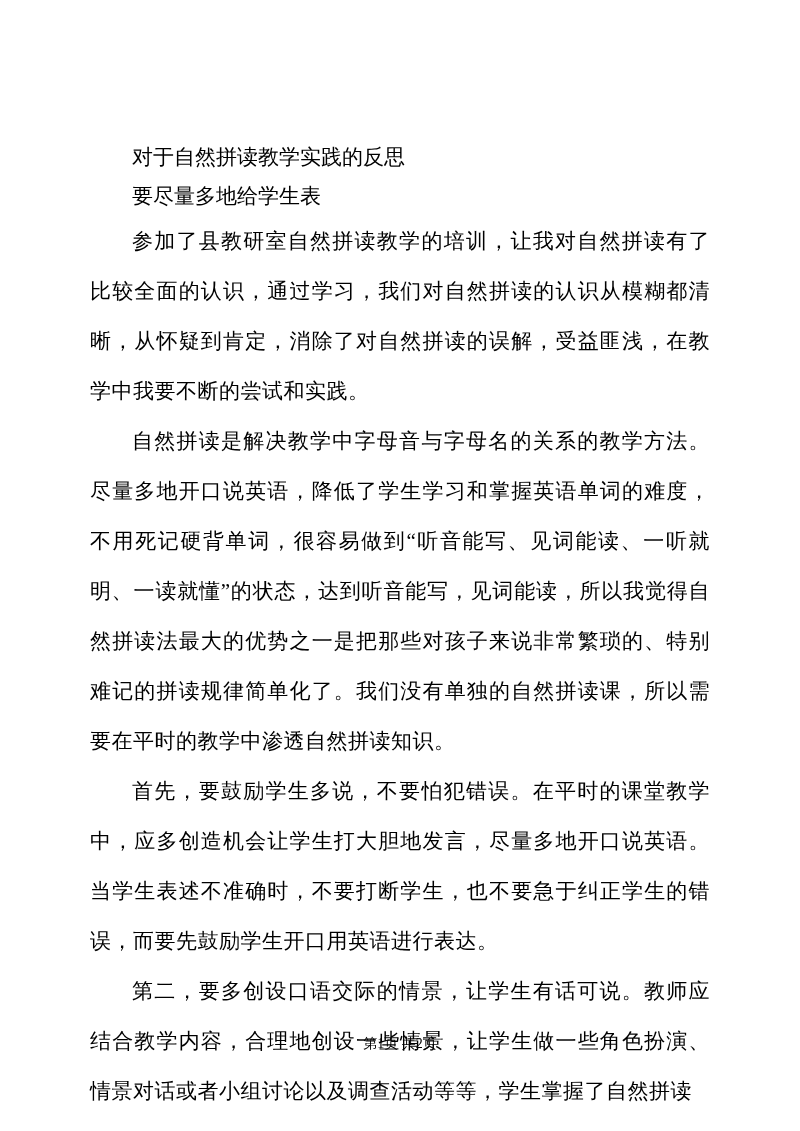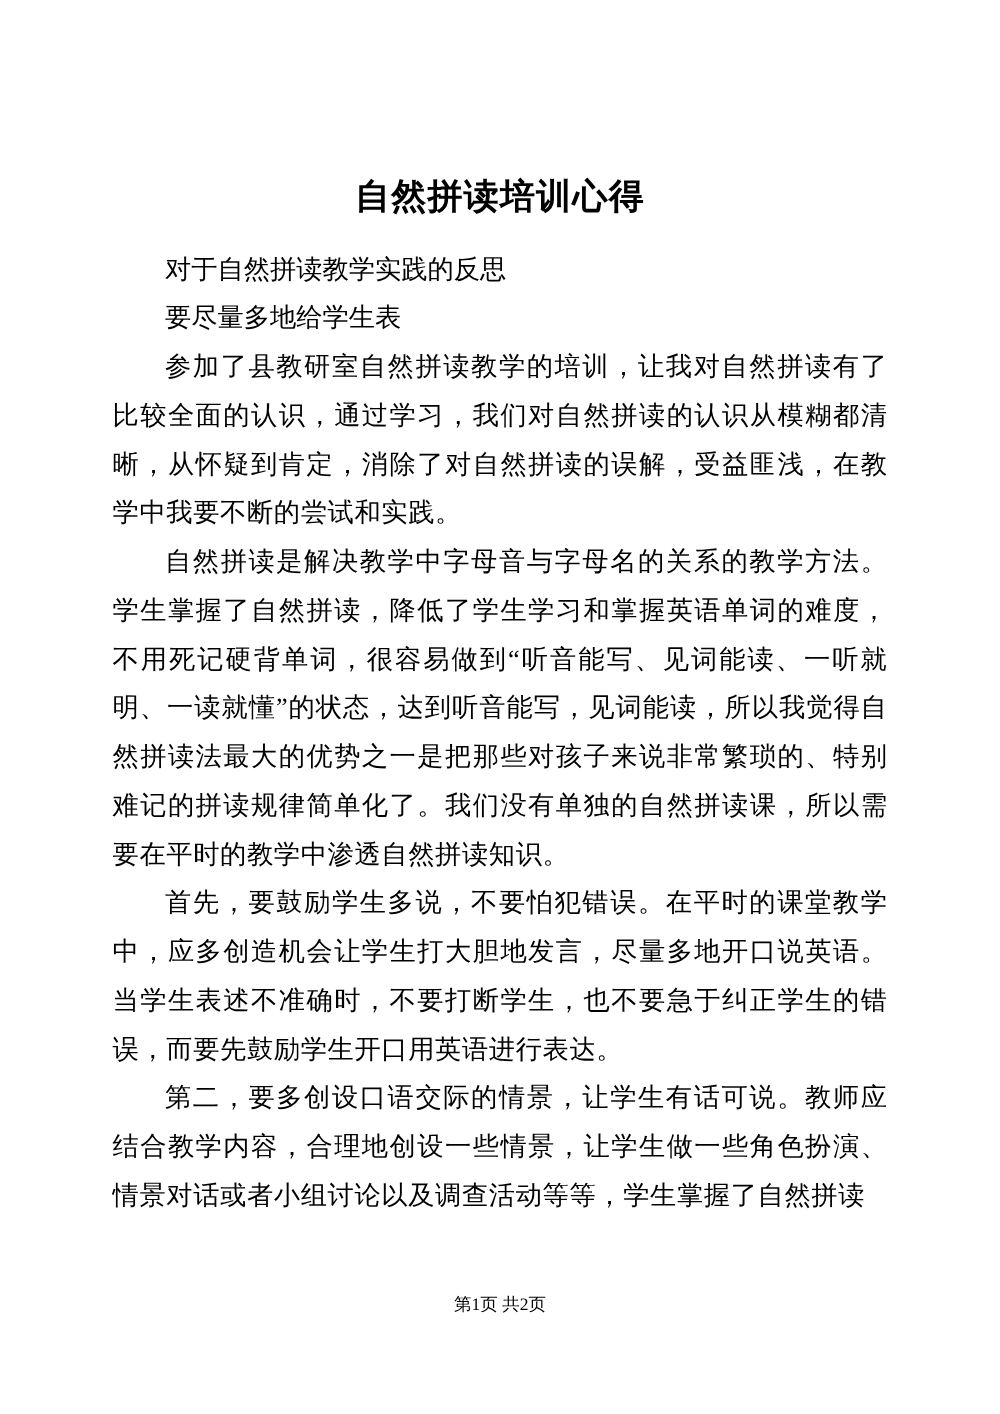--- a/index.html
+++ b/index.html
@@ -30,49 +30,48 @@
   }
   .doc-line {
     font-size: 21px;
     line-height: 39px;
     margin: 0;
     text-indent: 2em;
     white-space: nowrap;
   }
   .doc-para {
     font-size: 21px;
-    line-height: 39px;
+    line-height: 50px;
     margin: 0;
     text-indent: 2em;
     text-align: justify;
     text-justify: inter-ideograph;
     letter-spacing: 0.5px;
   }
   .page-footer {
     position: absolute;
     left: 0;
     bottom: 78px;
     width: 100%;
     text-align: center;
     font-size: 14px;
     color: #000000;
   }
 </style>
 </head>
 <body>
 
 <div class="page">
-  <h1 class="doc-title">自然拼读培训心得</h1>
 
   <p class="doc-line">对于自然拼读教学实践的反思</p>
 
   <p class="doc-line">要尽量多地给学生表</p>
 
   <p class="doc-para">参加了县教研室自然拼读教学的培训，让我对自然拼读有了比较全面的认识，通过学习，我们对自然拼读的认识从模糊都清晰，从怀疑到肯定，消除了对自然拼读的误解，受益匪浅，在教学中我要不断的尝试和实践。</p>
 
-  <p class="doc-para">自然拼读是解决教学中字母音与字母名的关系的教学方法。学生掌握了自然拼读，降低了学生学习和掌握英语单词的难度，不用死记硬背单词，很容易做到“听音能写、见词能读、一听就明、一读就懂”的状态，达到听音能写，见词能读，所以我觉得自然拼读法最大的优势之一是把那些对孩子来说非常繁琐的、特别难记的拼读规律简单化了。我们没有单独的自然拼读课，所以需要在平时的教学中渗透自然拼读知识。</p>
+  <p class="doc-para">自然拼读是解决教学中字母音与字母名的关系的教学方法。尽量多地开口说英语，降低了学生学习和掌握英语单词的难度，不用死记硬背单词，很容易做到“听音能写、见词能读、一听就明、一读就懂”的状态，达到听音能写，见词能读，所以我觉得自然拼读法最大的优势之一是把那些对孩子来说非常繁琐的、特别难记的拼读规律简单化了。我们没有单独的自然拼读课，所以需要在平时的教学中渗透自然拼读知识。</p>
 
   <p class="doc-para">首先，要鼓励学生多说，不要怕犯错误。在平时的课堂教学中，应多创造机会让学生打大胆地发言，尽量多地开口说英语。当学生表述不准确时，不要打断学生，也不要急于纠正学生的错误，而要先鼓励学生开口用英语进行表达。</p>
 
   <p class="doc-para">第二，要多创设口语交际的情景，让学生有话可说。教师应结合教学内容，合理地创设一些情景，让学生做一些角色扮演、情景对话或者小组讨论以及调查活动等等，学生掌握了自然拼读</p>
 
   <div class="page-footer">第1页 共2页</div>
 </div>
 
 </body></html>

